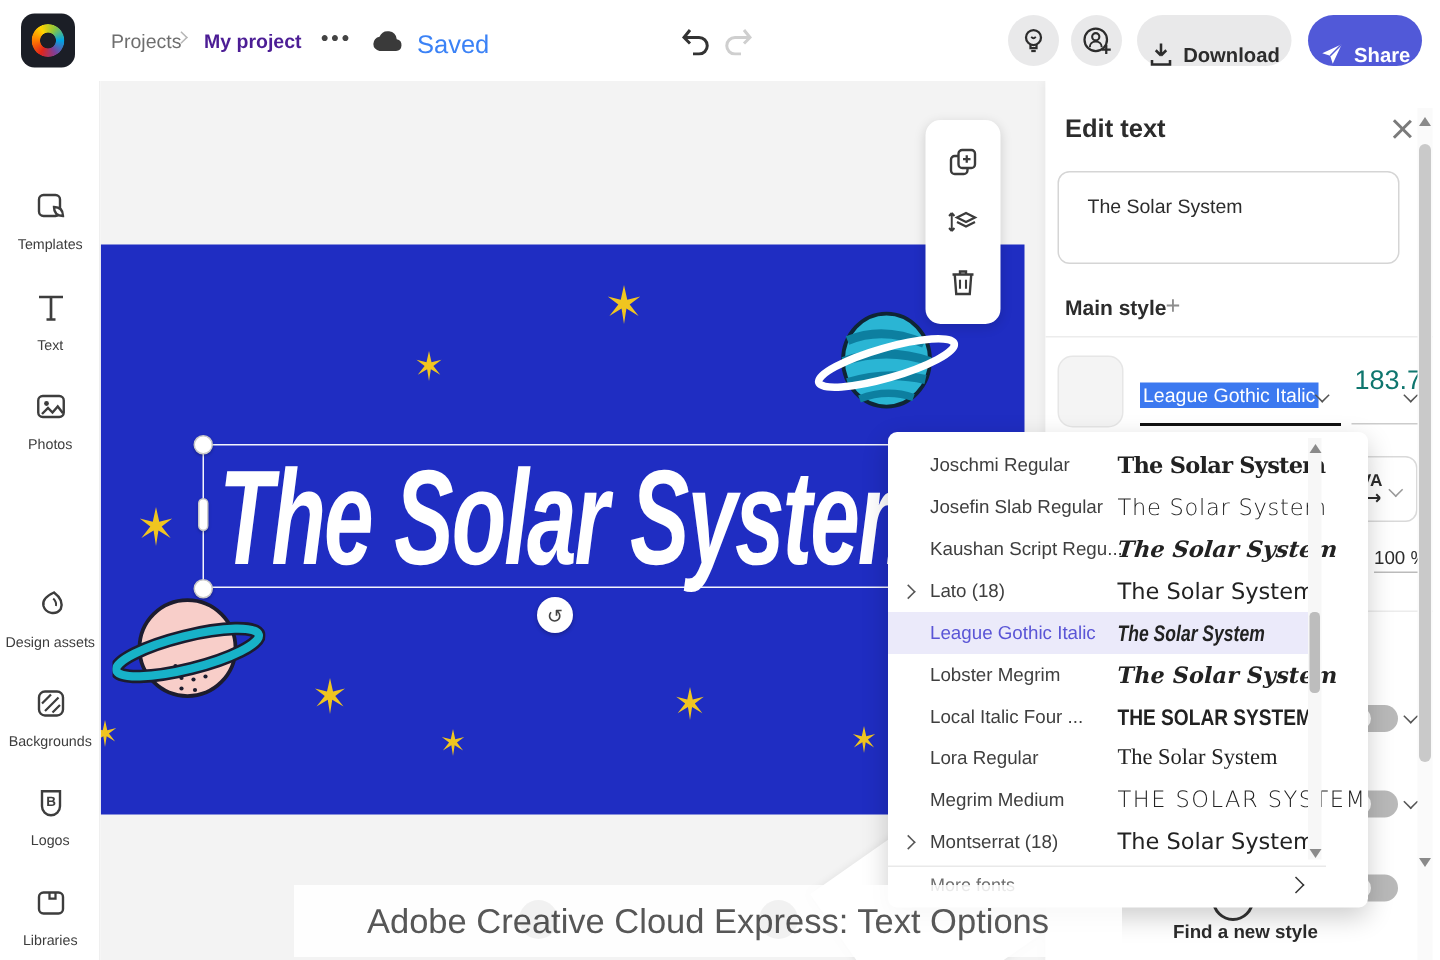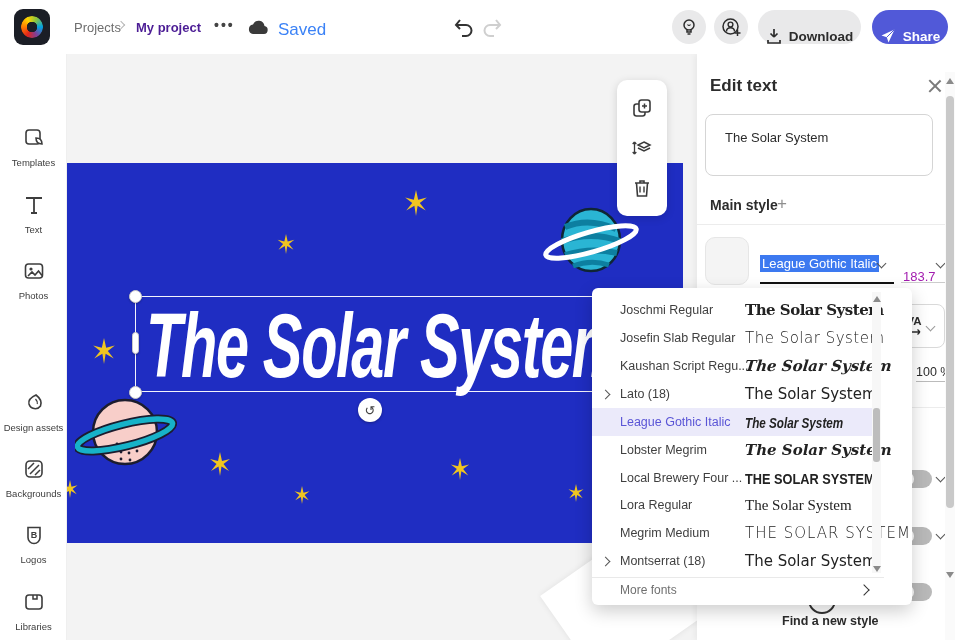--- a/index.html
+++ b/index.html
@@ -73,21 +73,21 @@
   .textbox { position:absolute; left:8px; top:60px; width:228px; height:62px; border:1px solid #d5d5d5;
              border-radius:8px; background:#fff; font-size:13px; color:#2c2c2c; padding:15px 0 0 19px; cursor:text; }
   .main-style { position:absolute; left:13px; top:143px; font-size:14px; font-weight:700; color:#2c2c2c; }
   .plus-glyph { position:absolute; left:80px; top:140px; font-size:17px; color:#8e8e8e; font-weight:400; cursor:pointer; }
   .divider { position:absolute; left:0; width:258px; height:1px; background:#ececec; }
   .style-swatch { position:absolute; left:8px; top:183px; width:44px; height:48px; border-radius:10px;
                   background:#f4f4f4; border:1px solid #e6e6e6; cursor:pointer; }
   .font-field { position:absolute; left:63px; top:202px; font-size:13px; cursor:pointer; }
   .font-field .selhl { background:#3c79f0; color:#fff; padding:1px 2px; }
   .font-underline { position:absolute; left:63px; top:228px; width:134px; height:2px; background:#111; }
-  .size-field { position:absolute; left:206px; top:215px; font-size:13px; color:#a21caf; cursor:pointer; }
+  .size-field { position:absolute; left:206px; top:189px; font-size:18px; color:#0f766e; cursor:pointer; }
   .size-underline { position:absolute; left:204px; top:228px; width:49px; height:1px; background:#ccc; }
   .chev { display:inline-block; width:7px; height:7px; border-right:1.6px solid #555; border-bottom:1.6px solid #555;
           transform:rotate(45deg); }
   .chev-abs { position:absolute; }
   .va-btn { position:absolute; left:198px; top:250px; width:50px; height:44px; border:1px solid #d9d9d9;
             border-radius:8px; display:flex; align-items:center; justify-content:center; gap:5px; cursor:pointer; }
   .va-stack { display:flex; flex-direction:column; align-items:center; line-height:1; }
   .va-stack .va-txt { font-size:11.5px; font-weight:700; color:#2c2c2c; }
   .opacity-circle { position:absolute; left:186px; top:309px; width:17px; height:17px; border-radius:50%;
                     border:2.5px solid #1d1d1d; background:#fff; cursor:pointer; }
@@ -407,21 +407,21 @@
     </div>
     <div class="fd-row sel" style="top:120px">
       <span class="fd-label">League Gothic Italic</span>
       <span class="fd-prev pv-league">The Solar System</span>
     </div>
     <div class="fd-row" style="top:148px">
       <span class="fd-label">Lobster Megrim</span>
       <span class="fd-prev pv-lobster">The Solar System</span>
     </div>
     <div class="fd-row" style="top:176px">
-      <span class="fd-label">Local Brewery Four ...</span>
+      <span class="fd-label">Local Italic Four ...</span>
       <span class="fd-prev pv-local">The Solar System</span>
     </div>
     <div class="fd-row" style="top:203px">
       <span class="fd-label">Lora Regular</span>
       <span class="fd-prev pv-lora">The Solar System</span>
     </div>
     <div class="fd-row" style="top:231px">
       <span class="fd-label">Megrim Medium</span>
       <span class="fd-prev pv-megrim">The Solar System</span>
     </div>
@@ -432,14 +432,19 @@
     </div>
     <div class="fd-sep"></div>
     <div class="more-fonts">More fonts</div>
     <div class="mf-chev"></div>
     <div class="fd-scroll"></div>
     <div class="tri-up" style="left:281px; top:8px"></div>
     <div class="fd-thumb"></div>
     <div class="tri-down" style="left:281px; top:278px"></div>
   </div>
 
+  <div id="caption-bar">
+    <div class="ghost-circle" style="left:150px"></div>
+    <div class="ghost-circle" style="left:310px"></div>
+    <span class="cap-txt">Adobe Creative Cloud Express: Text Options</span>
+  </div>
 
 </div>
 
 </body></html>

